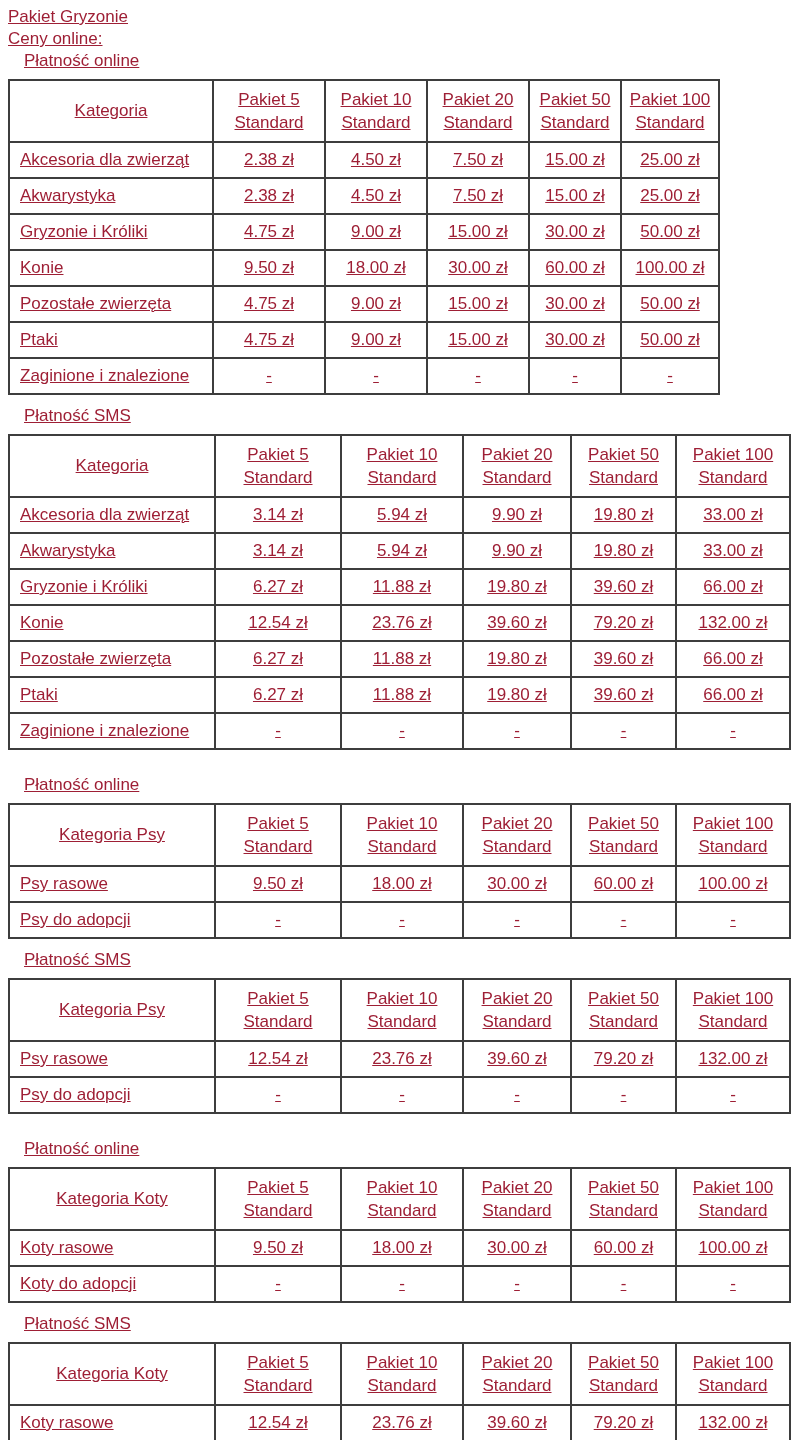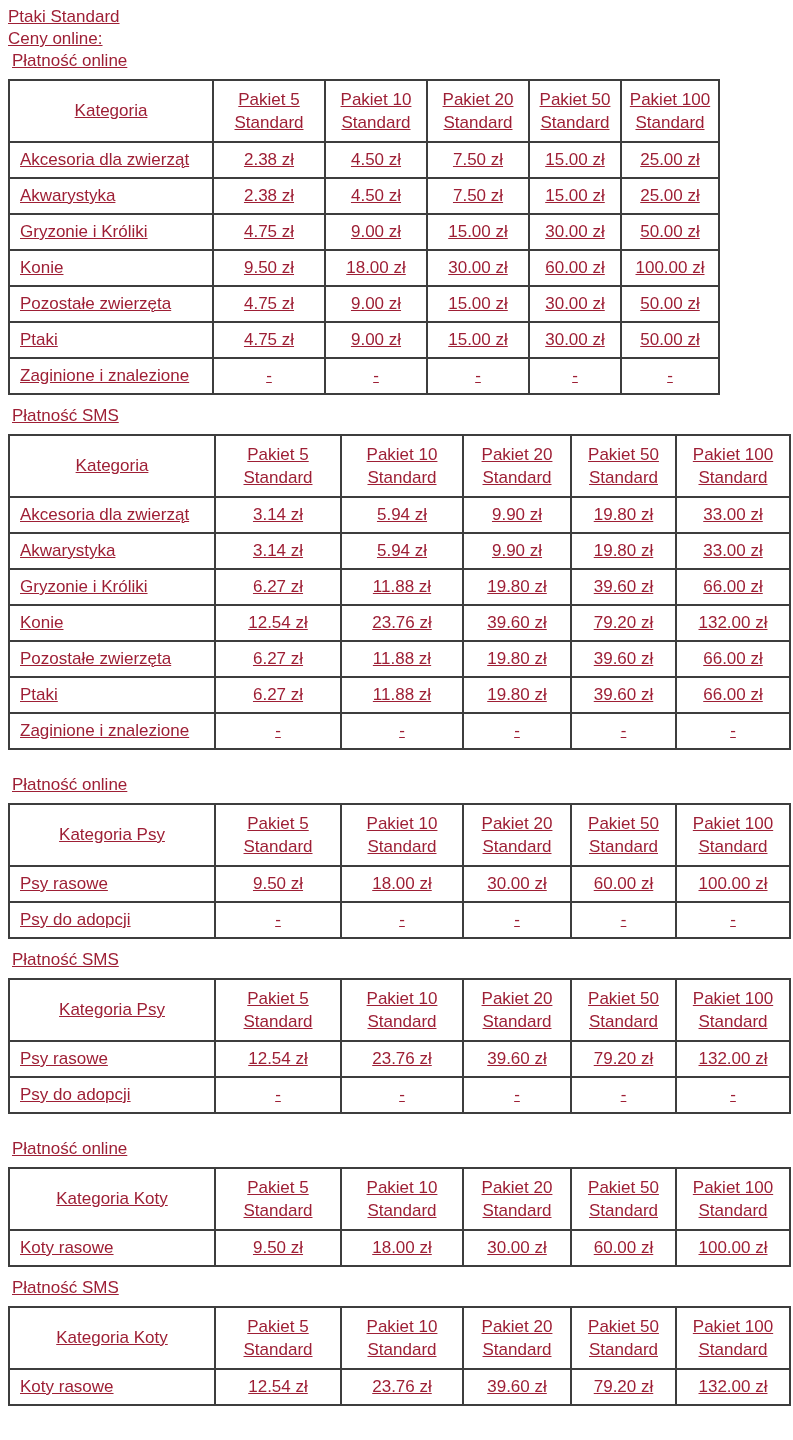--- a/index.html
+++ b/index.html
@@ -19,21 +19,21 @@
   }
   .page-heading {
     display: block;
     width: max-content;
     line-height: 22px;
   }
   .section .heading {
     display: block;
     width: max-content;
     line-height: 22px;
-    margin: 10px 0 7px 4px;
+    margin: 10px 0 7px 16px;
   }
   .section:first-of-type .heading { margin-top: 0; }
   .section.gap-online .heading { margin-top: 24px; }
 
   table {
     border-collapse: collapse;
     table-layout: fixed;
     border: 1px solid #3d3d3d;
   }
   table.narrow { width: 710px; }
@@ -73,21 +73,21 @@
   }
   td.price-cell {
     text-align: center;
     vertical-align: middle;
     height: 32px;
   }
 </style>
 </head>
 <body>
 
-<a href="#" class="link page-heading">Ptaki Standard</a>
+<a href="#" class="link page-heading">Pakiet Gryzonie</a>
 <a href="#" class="link page-heading">Ceny online:</a>
 
 <div>
     <div class="section">
       <a href="#" class="link heading">Płatność online</a>
       <table class="narrow">
         <colgroup>
           <col class="c0">
           <col class="c1">
           <col class="c2">
@@ -351,20 +351,28 @@
         </thead>
         <tbody>
           <tr>
             <td class="cat-cell"><a href="#" class="link">Koty rasowe</a></td>
             <td class="price-cell"><a href="#" class="link">9.50 zł</a></td>
             <td class="price-cell"><a href="#" class="link">18.00 zł</a></td>
             <td class="price-cell"><a href="#" class="link">30.00 zł</a></td>
             <td class="price-cell"><a href="#" class="link">60.00 zł</a></td>
             <td class="price-cell"><a href="#" class="link">100.00 zł</a></td>
           </tr>
+          <tr>
+            <td class="cat-cell"><a href="#" class="link">Koty do adopcji</a></td>
+            <td class="price-cell"><a href="#" class="link">-</a></td>
+            <td class="price-cell"><a href="#" class="link">-</a></td>
+            <td class="price-cell"><a href="#" class="link">-</a></td>
+            <td class="price-cell"><a href="#" class="link">-</a></td>
+            <td class="price-cell"><a href="#" class="link">-</a></td>
+          </tr>
         </tbody>
       </table>
     </div>
     <div class="section">
       <a href="#" class="link heading">Płatność SMS</a>
       <table class="wide">
         <colgroup>
           <col class="c0">
           <col class="c1">
           <col class="c2">

